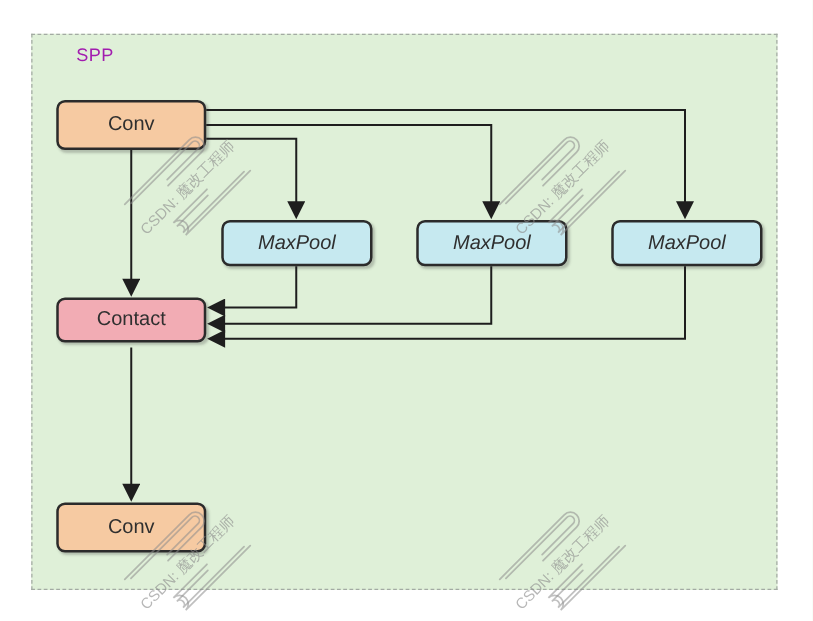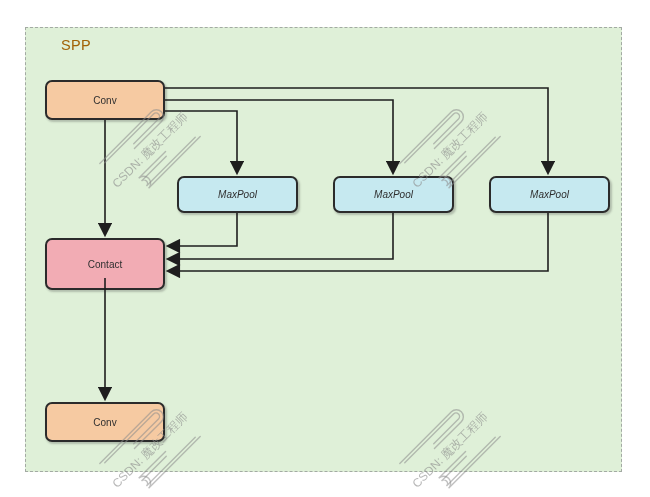--- a/index.html
+++ b/index.html
@@ -27,31 +27,31 @@
     width:597px;height:445px;
     background:var(--container-fill);
     border:1px dashed var(--container-border);
     box-sizing:border-box;
     z-index:1;
   }
   .spp-label{
     position:absolute;
     left:35px;top:9px;
     font-size:14.5px;
-    color:#a16207;
+    color:#a21caf;
     letter-spacing:.3px;
   }
   .node{
     position:absolute;
     z-index:2;
     display:flex;align-items:center;justify-content:center;
     border:2px solid var(--node-border);
     border-radius:7px;
     box-sizing:border-box;
-    font-size:10px;
+    font-size:16px;
     color:var(--label-color);
     box-shadow:1.5px 2px 2px rgba(60,60,60,.28);
   }
   .node.conv{background:var(--conv-fill);}
   .node.maxpool{background:var(--maxpool-fill);font-style:italic;}
   .node.contact{background:var(--contact-fill);}
   svg.overlay{
     position:absolute;left:0;top:0;
     width:650px;height:497px;
     z-index:3;
@@ -94,21 +94,21 @@
   </div>
 
   <div class="node maxpool" style="left:333px;top:176px;width:121px;height:37px">
     <span>MaxPool</span>
   </div>
 
   <div class="node maxpool" style="left:489px;top:176px;width:121px;height:37px">
     <span>MaxPool</span>
   </div>
 
-  <div class="node contact" style="left:45px;top:238px;width:120px;height:52px">
+  <div class="node contact" style="left:45px;top:238px;width:120px;height:36px">
     <span>Contact</span>
   </div>
 
   <div class="node conv" style="left:45px;top:402px;width:120px;height:40px">
     <span>Conv</span>
   </div>
 
   <svg class="overlay" viewBox="0 0 650 497">
     <defs>
       <marker id="arrowhead" viewBox="0 0 10 10" refX="7" refY="5" markerWidth="10" markerHeight="9" orient="auto-start-reverse">

